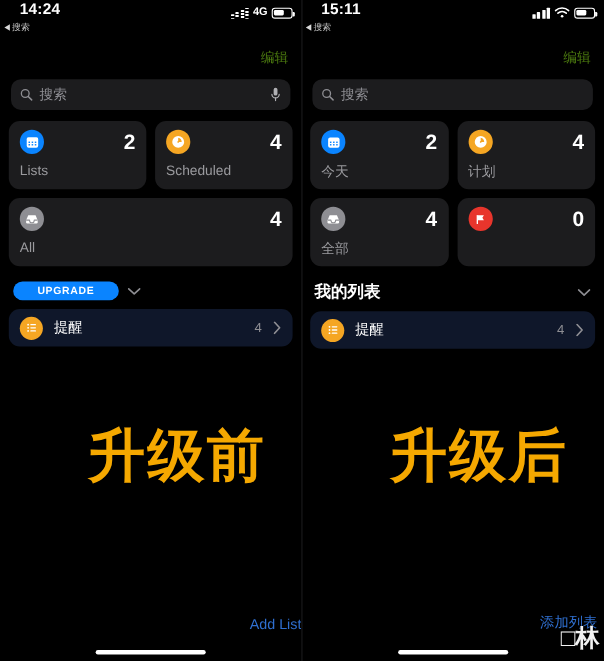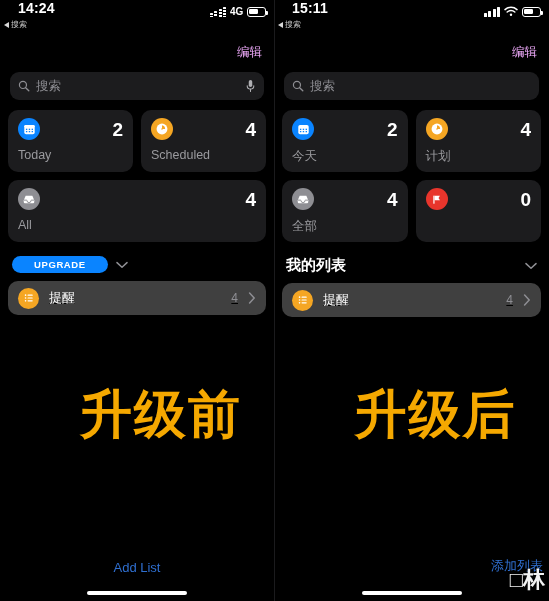--- a/index.html
+++ b/index.html
@@ -144,21 +144,21 @@
 
   
   .edit-row {
     height: 22px;
     position: relative;
   }
   .edit-link {
     position: absolute;
     right: 12px;
     top: 0;
-    color: #f0abfc;
+    color: #4d7c0f;
     font-size: 12.5px;
   }
 
   
   .search-wrap {
     padding: 6px 10px 0 10px;
   }
   .search-bar {
     display: flex;
     align-items: center;
@@ -247,24 +247,23 @@
     width: 13px;
     height: 13px;
     display: flex;
     align-items: center;
     justify-content: center;
   }
   .chev-down svg { display: block; }
 
   .list-group {
     margin: 8px 8px 0 8px;
-    background: #404040;
+    background: #0f172a;
     border-radius: 10px;
     overflow: hidden;
-    text-decoration: underline;
   }
   .list-row {
     display: flex;
     align-items: center;
     height: 34px;
     padding: 0 10px;
     gap: 10px;
   }
   .list-ic {
     width: 21px;
@@ -308,21 +307,21 @@
   
   .addlist {
     position: absolute;
     bottom: 26px;
     color: #2f6fd0;
     font-size: 13px;
   }
   .addlist.center {
     left: 0;
     right: 0;
-    text-align: center;
+    text-align: right;
   }
   .addlist.right-pos {
     right: 6px;
   }
   .home-ind {
     position: absolute;
     bottom: 6px;
     left: 50%;
     transform: translateX(-50%);
     width: 100px;
@@ -412,21 +411,21 @@
                   <rect x="7.1" y="7" width="1.7" height="1.6"></rect>
                   <rect x="10.6" y="7" width="1.7" height="1.6"></rect>
                   <rect x="3.6" y="9.8" width="1.7" height="1.6"></rect>
                   <rect x="7.1" y="9.8" width="1.7" height="1.6"></rect>
                   <rect x="10.6" y="9.8" width="1.7" height="1.6"></rect>
                 </g>
               </svg>
           </span>
           <span class="card-count">2</span>
         </div>
-        <div class="card-label">Today</div>
+        <div class="card-label">Lists</div>
       </div>
 
       <div class="card">
         <div class="card-top">
           <span class="ic" style="background:#f5a623">
             <svg width="14" height="14" viewBox="0 0 16 16">
                 <circle cx="8" cy="8" r="6.2" fill="#fff"></circle>
                 <path d="M8 8 L8 3.6 A4.4 4.4 0 0 1 11.6 8 Z" fill="#f5a623"></path>
                 <circle cx="8" cy="8" r="0.9" fill="#f5a623"></circle>
               </svg>

